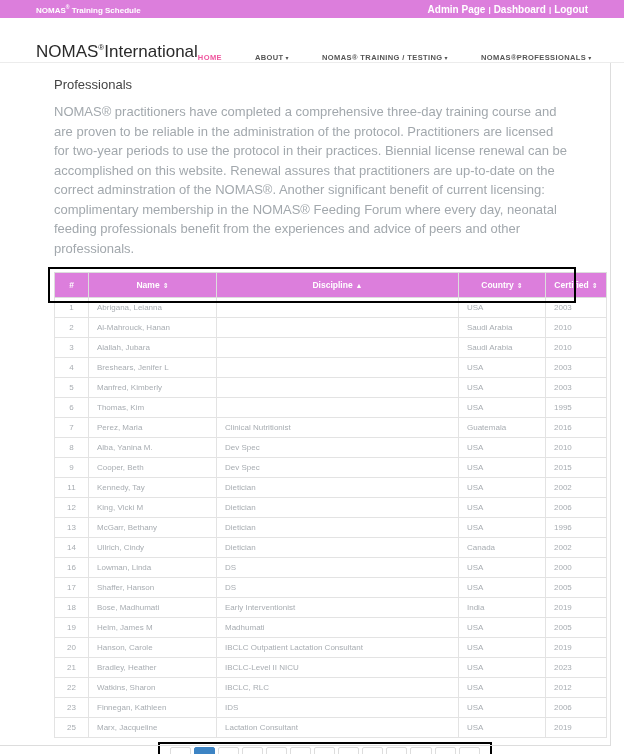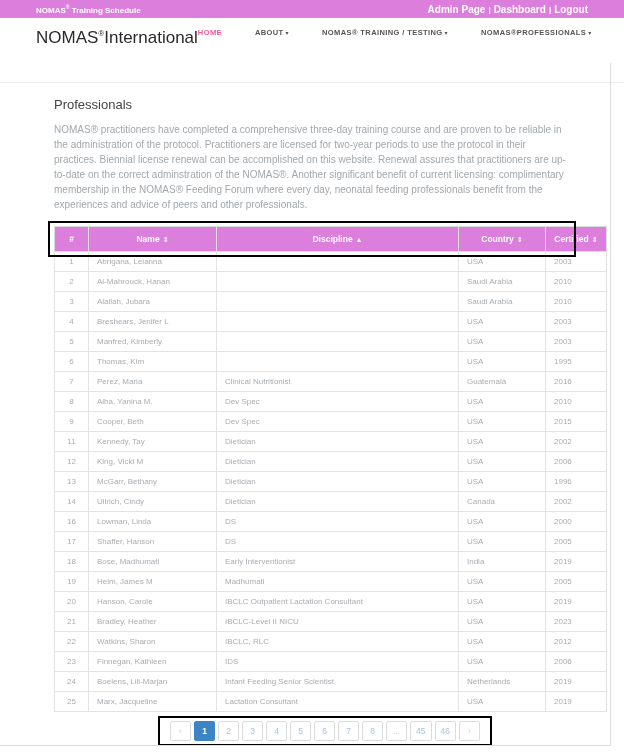--- a/index.html
+++ b/index.html
@@ -9,33 +9,33 @@
   }
   
   .topbar{height:18px;background:#dc7edc;display:flex;justify-content:space-between;
     align-items:center;padding:0 36px;}
   .topbar-title{color:#fff;font-size:8px;font-weight:bold;white-space:nowrap}
   .topbar-title sup{font-size:5px}
   .topbar-links{display:flex;align-items:center}
   .tblink{color:#fff;font-size:10px;font-weight:bold;text-decoration:none;cursor:pointer}
   .tbsep{color:#fff;font-size:8px;font-weight:bold;margin:0 3px}
   
-  .navbar{height:44px;display:flex;justify-content:space-between;align-items:flex-start;
-    padding:10px 36px;background:#fff;border-bottom:1px solid #ececec}
+  .navbar{height:44px;display:flex;justify-content:space-between;align-items:flex-end;
+    padding:0 36px;background:#fff;border-bottom:1px solid #ececec}
   .brand{font-size:17px;color:#2a2a2a;white-space:nowrap;cursor:pointer}
   .brand sup{font-size:8px}
   .nav-menu{display:flex;align-items:center;gap:33px}
   .nav-item{font-size:7.5px;font-weight:bold;color:#555;letter-spacing:.4px;
     white-space:nowrap;cursor:pointer}
   .nav-item.active{color:#f0569f}
   .caret{font-size:6px;margin-left:2px;color:inherit}
   
   .content{padding:0 54px;position:relative}
   .page-title{font-size:13px;font-weight:400;color:#444;margin:14px 0 10px}
-  .intro{font-size:10px;line-height:1.5;color:#a2a8ad;margin:0 0 14px}
+  .intro{font-size:13px;line-height:1.5;color:#a2a8ad;margin:0 0 14px}
   
   .table-wrap{position:relative}
   table{width:100%;border-collapse:collapse;table-layout:fixed}
   th{background:#dc7edc;color:#fff;font-size:8.5px;font-weight:bold;height:24px;
     text-align:center;border:1px solid #ddd;border-left:1px solid rgba(255,255,255,.55);
     padding:0;cursor:pointer;white-space:nowrap;overflow:hidden}
   th:first-child{border-left:1px solid #ddd}
   .sort-ic{font-size:7px;margin-left:3px}
   td{font-size:8px;color:#a8adb2;height:19px;padding:0 2px 0 8px;
     border:1px solid #e3e3e3;white-space:nowrap;overflow:hidden}
@@ -245,27 +245,20 @@
             <td>IBCLC, RLC</td>
             <td>USA</td>
             <td>2012</td>
           </tr>
           <tr>
             <td class="num">23</td>
             <td>Finnegan, Kathleen</td>
             <td>IDS</td>
             <td>USA</td>
             <td>2006</td>
-          </tr>
-          <tr>
-            <td class="num">24</td>
-            <td>Boelens, Lili-Marjan</td>
-            <td>Infant Feeding Senior Scientist</td>
-            <td>Netherlands</td>
-            <td>2019</td>
           </tr>
           <tr>
             <td class="num">25</td>
             <td>Marx, Jacqueline</td>
             <td>Lactation Consultant</td>
             <td>USA</td>
             <td>2019</td>
           </tr>
         </tbody>
     </table>

